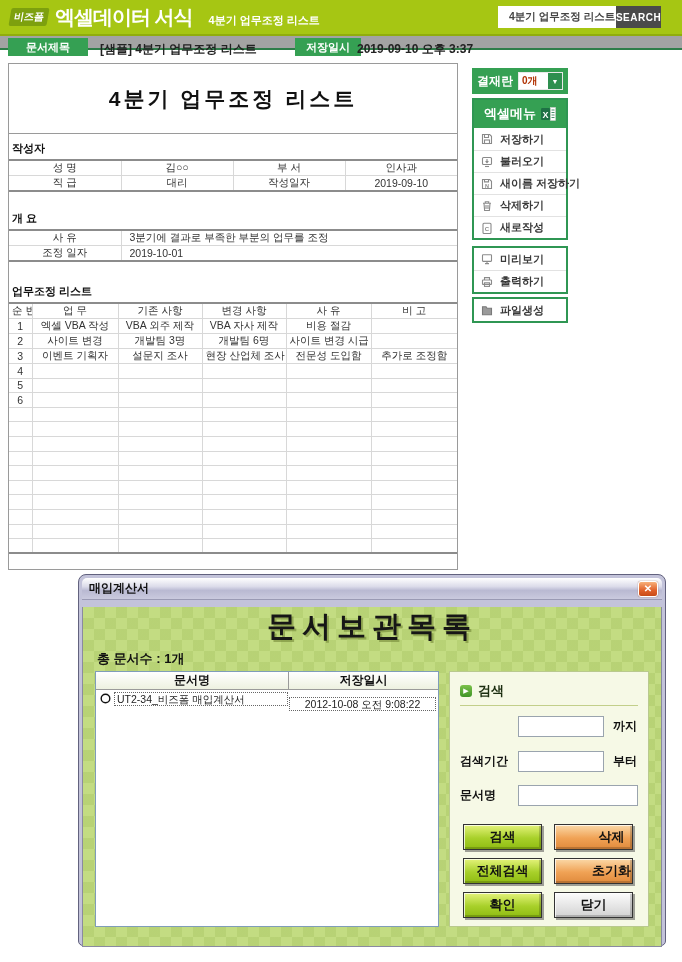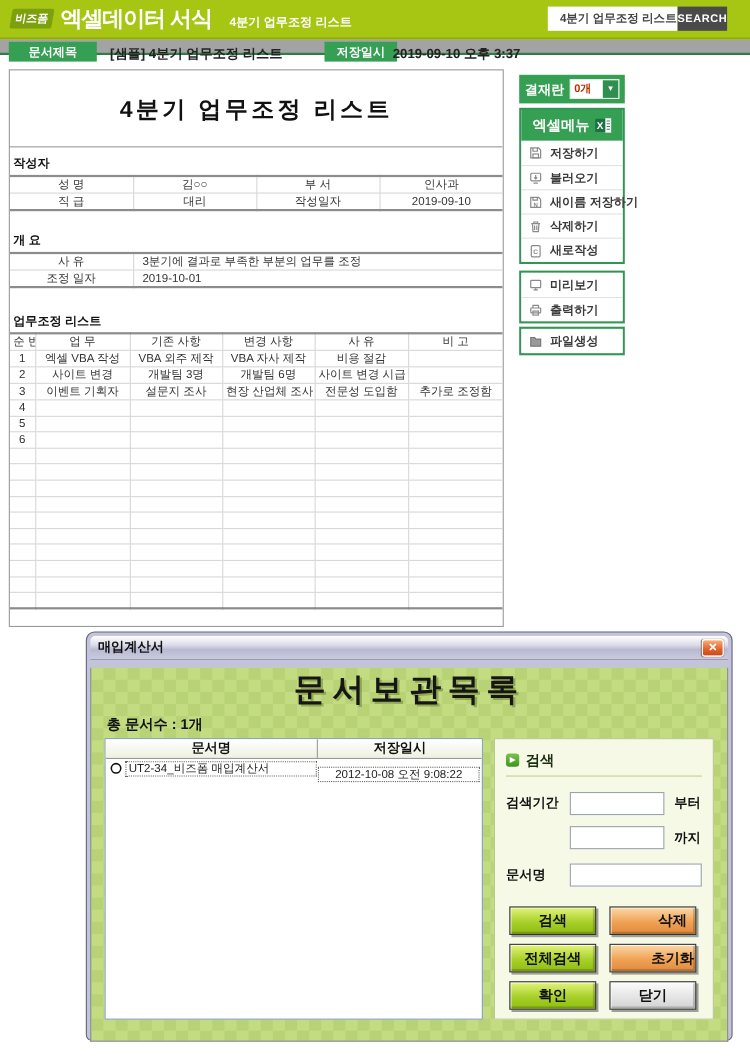--- a/index.html
+++ b/index.html
@@ -459,29 +459,29 @@
               <span class="lb-name">UT2-34_비즈폼 매입계산서</span>
               <span class="lb-date">2012-10-08 오전 9:08:22</span>
             </div>
           </div>
       </div>
       <div class="search-panel">
         <div class="sp-header">
           <span class="sp-bullet">▶</span>
           <span class="sp-title">검색</span>
         </div>
+        <div class="sp-row r2">
+          <span class="sp-label"></span>
+          <input class="sp-input" value="" style="">
+          <span class="sp-suffix">까지</span>
+        </div>
         <div class="sp-row r1">
           <span class="sp-label">검색기간</span>
           <input class="sp-input" value="" style="">
           <span class="sp-suffix">부터</span>
-        </div>
-        <div class="sp-row r2">
-          <span class="sp-label"></span>
-          <input class="sp-input" value="" style="">
-          <span class="sp-suffix">까지</span>
         </div>
         <div class="sp-row r3">
           <span class="sp-label">문서명</span>
           <input class="sp-input wide" value="" style="">
         </div>
         <div class="sp-buttons">
           <div class="btn green">검색</div>
           <div class="btn orange">삭제</div>
           <div class="btn green">전체검색</div>
           <div class="btn orange">초기화</div>

